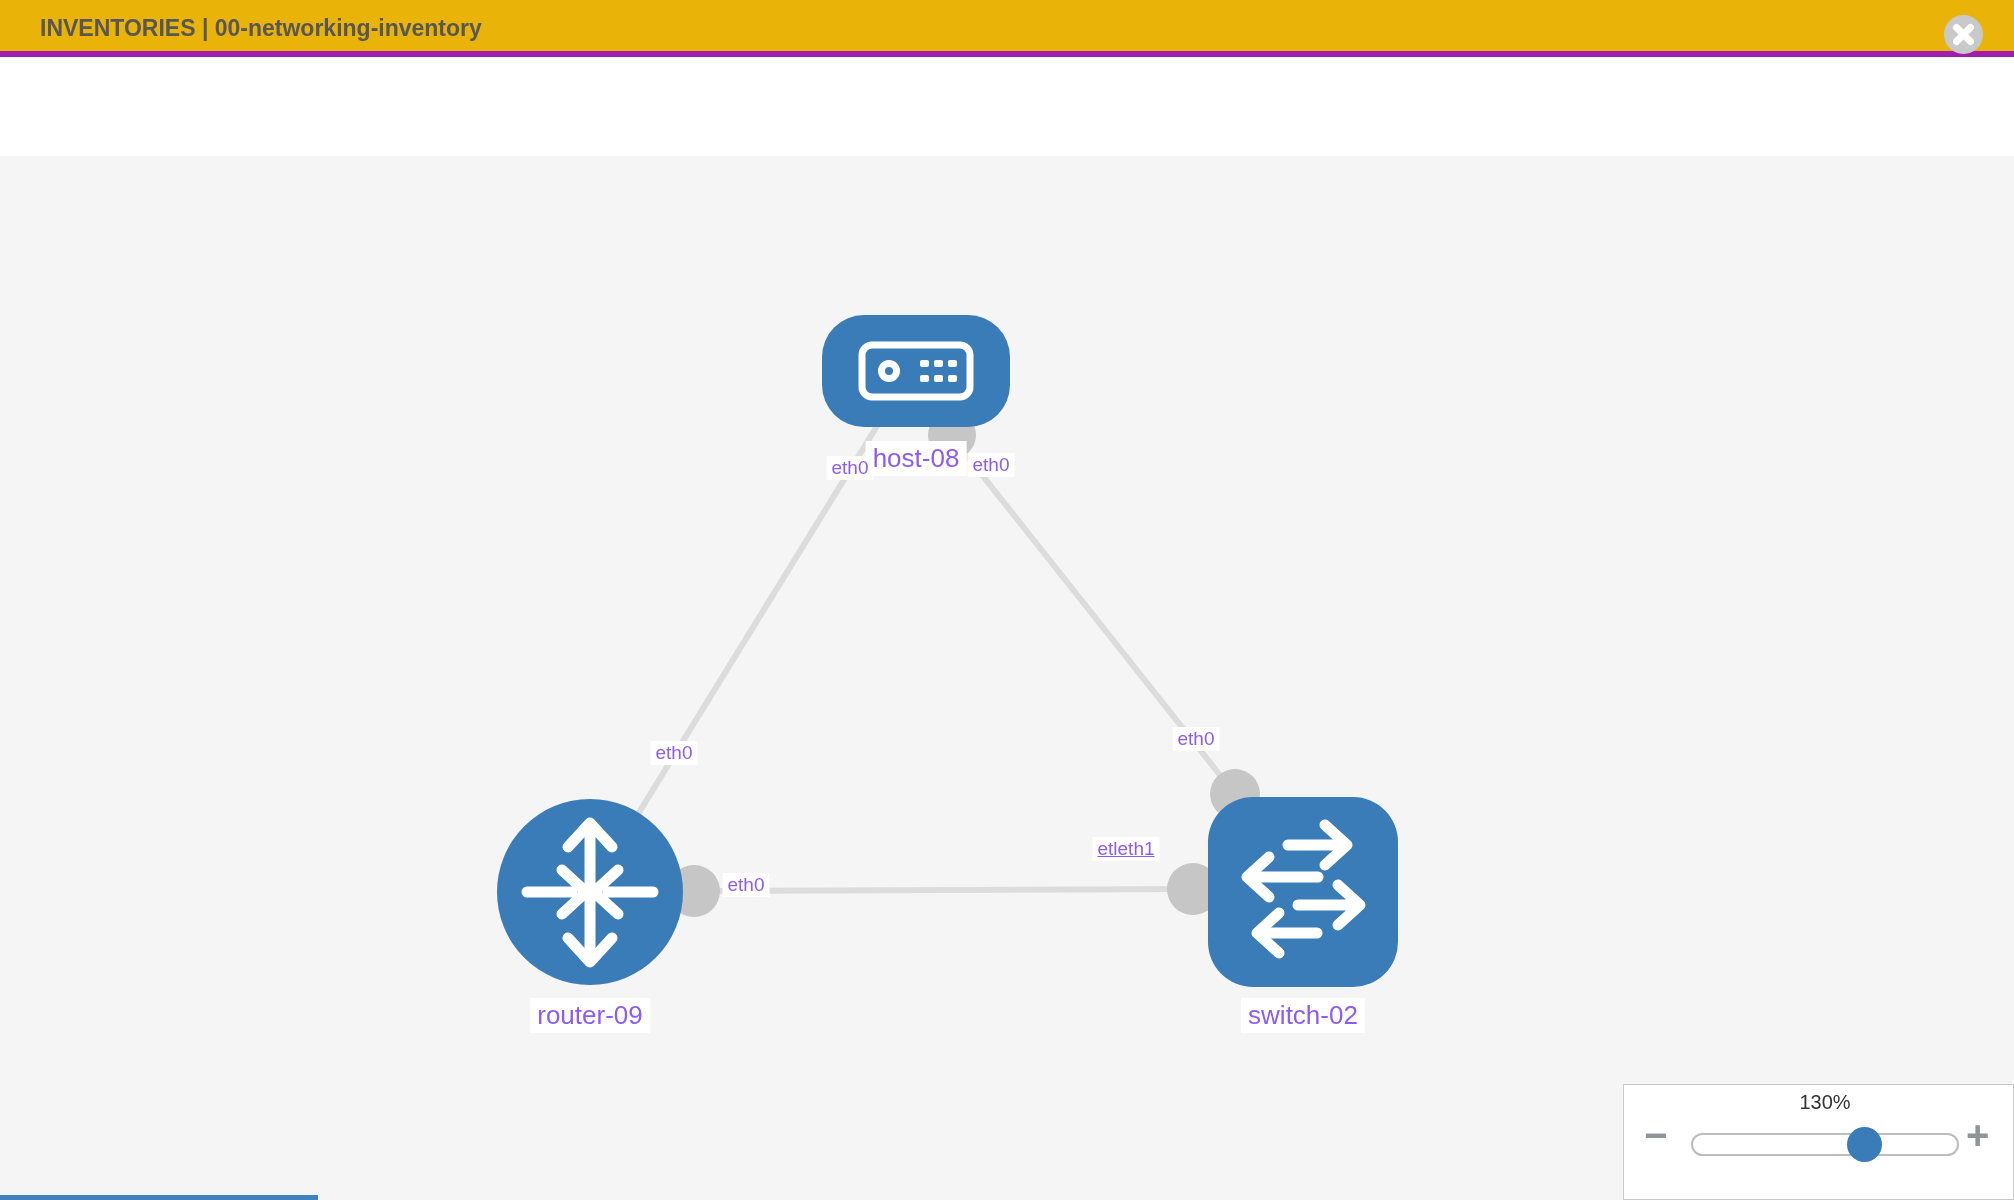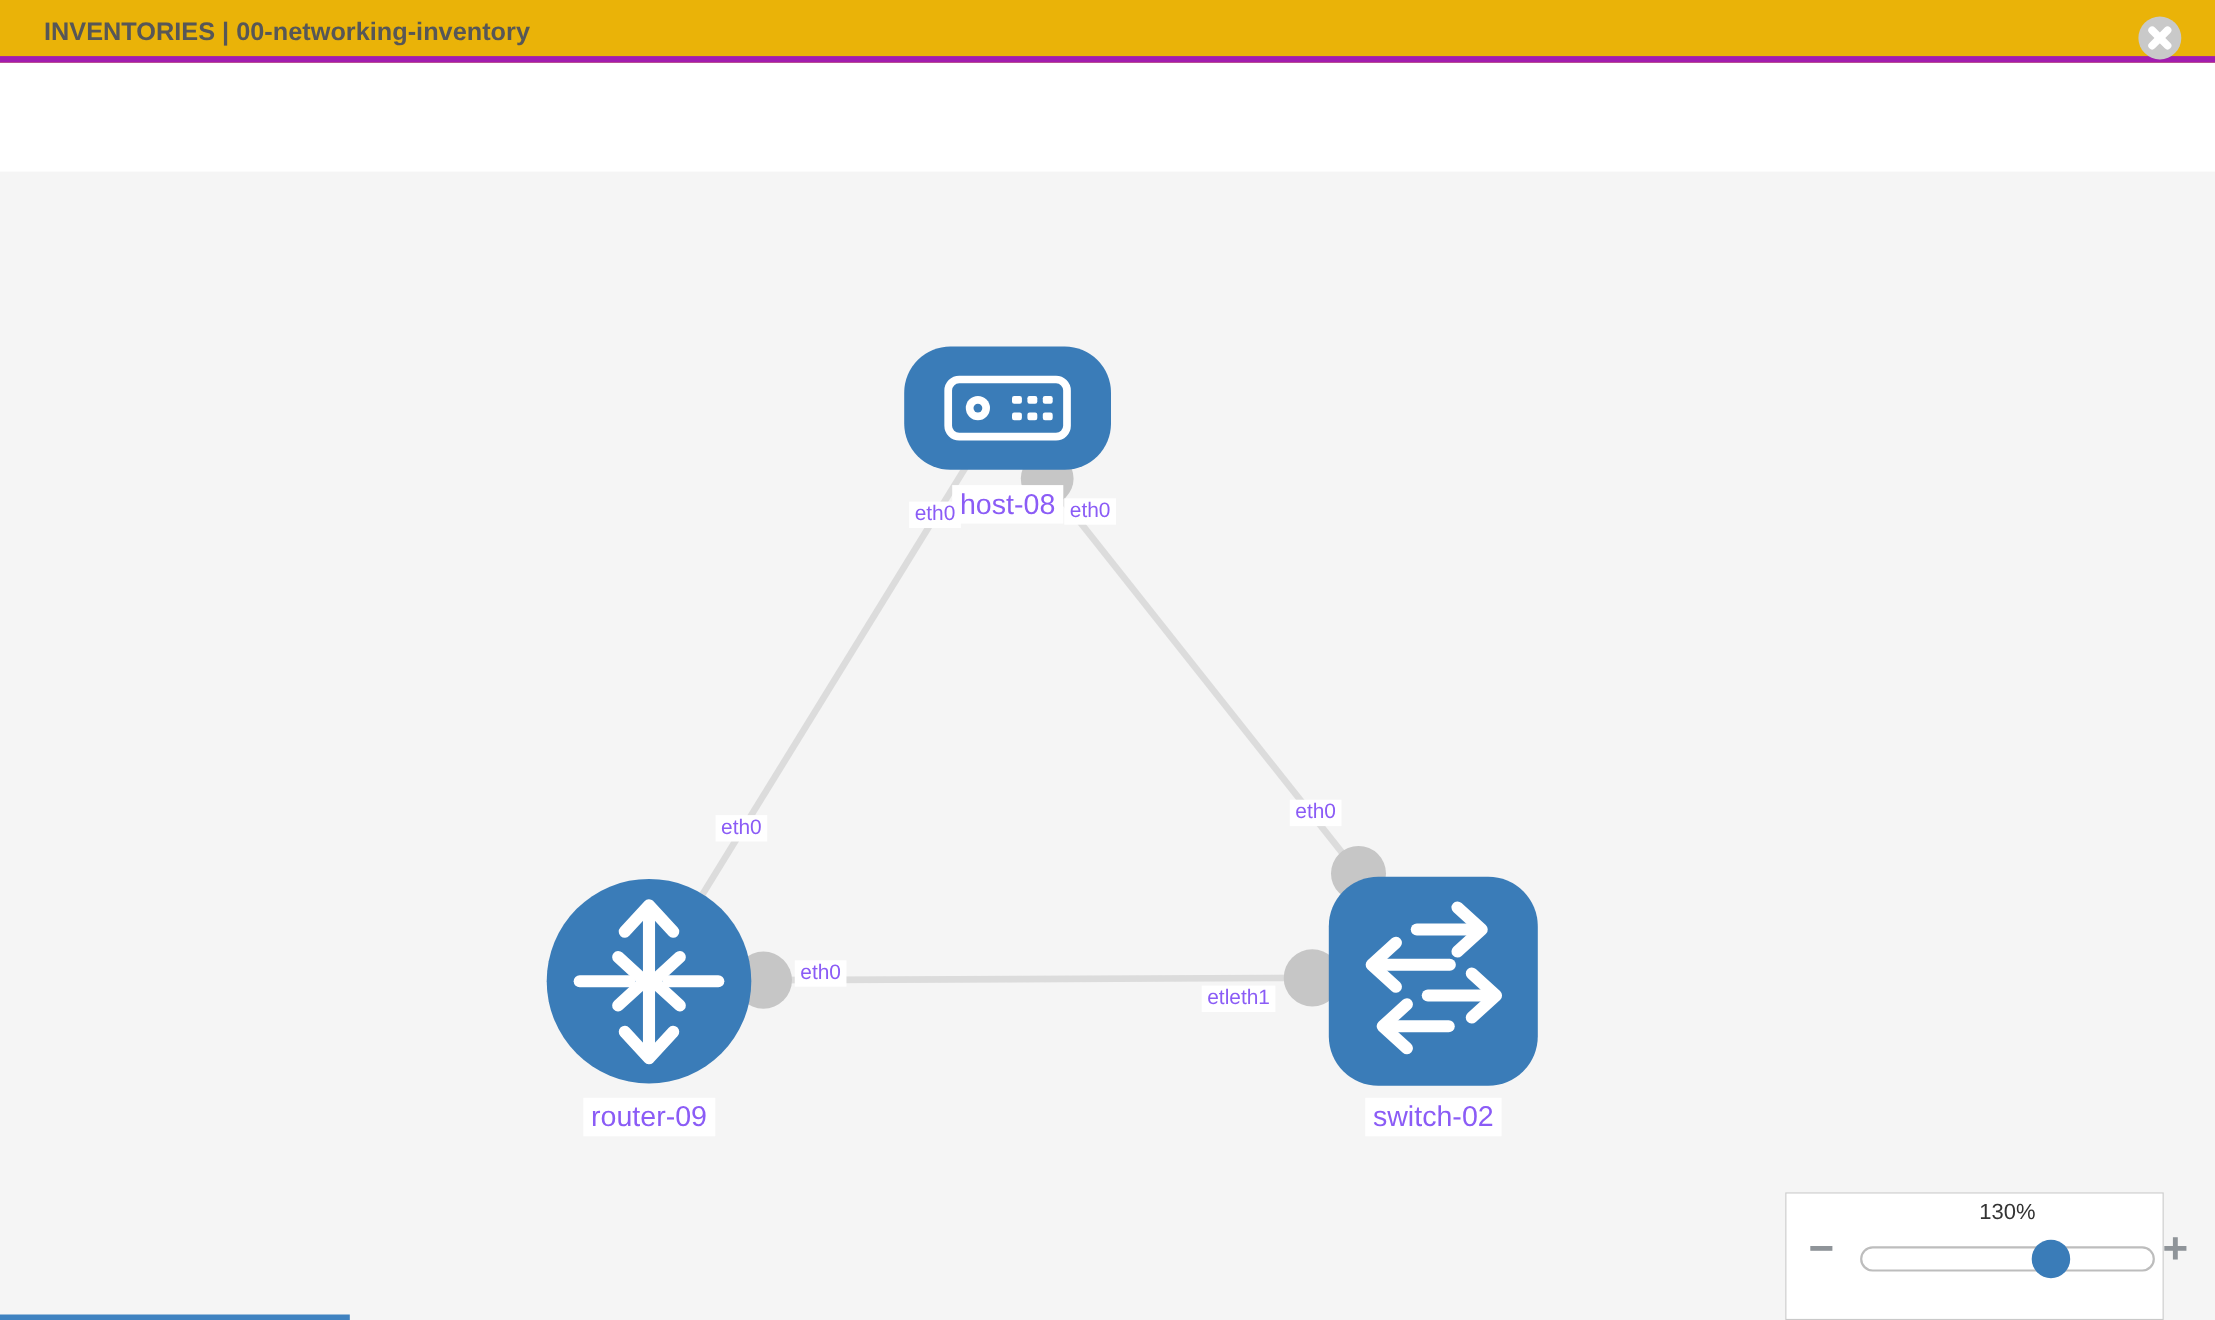--- a/index.html
+++ b/index.html
@@ -30,26 +30,26 @@
   
   .chip { position:absolute; transform:translateX(-50%); background:#ffffff; color:#8b5cf6; white-space:nowrap; }
   .node-label { font-size:26px; padding:2px 7px; }
   .if-label { font-size:19px; padding:1px 5px; }
   .lbl-host      { left:916px;  top:285px; }
   .lbl-eth-a     { left:850px;  top:300px; }
   .lbl-eth-b     { left:991px;  top:297px; }
   .lbl-eth-c     { left:674px;  top:585px; }
   .lbl-eth-d     { left:1196px; top:571px; }
   .lbl-eth-e     { left:746px;  top:717px; }
-  .lbl-eth-f     { left:1126px; top:740px; }
+  .lbl-eth-f     { left:1126px; top:681px;text-decoration:underline; }
   .lbl-router    { left:590px;  top:842px; }
   .lbl-switch    { left:1303px; top:842px; }
 
   
-  .zoom-panel { position:absolute; left:1623px; top:1084px; width:344px; height:116px; background:#ffffff; border:1px solid #c9c9c9; }
+  .zoom-panel { position:absolute; left:1623px; top:1084px; width:391px; height:116px; background:#ffffff; border:1px solid #c9c9c9; }
   .zoom-level { position:absolute; left:67px; top:6px; width:268px; text-align:center; font-size:20px; color:#333333; }
   .zoom-minus, .zoom-plus { position:absolute; top:30px; font-size:40px; font-weight:bold; color:#8f9499; cursor:pointer; line-height:40px; }
   .zoom-minus { left:20px; }
   .zoom-plus { left:342px; }
   .zoom-track { position:absolute; left:67px; top:48px; width:268px; height:23px; background:#ffffff; border:2px solid #bdbdbd; border-radius:12px; cursor:pointer; }
   .zoom-thumb { position:absolute; left:223px; top:42px; width:35px; height:35px; border-radius:50%; background:#3a7cb8; cursor:grab; }
 
   
   .bottom-strip { position:absolute; left:0; top:1195px; width:318px; height:5px; background:#3f82c0; }
 </style>

